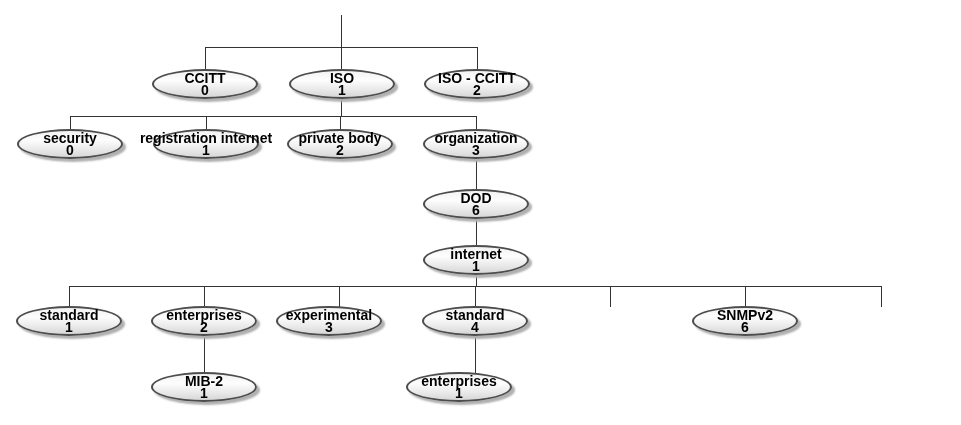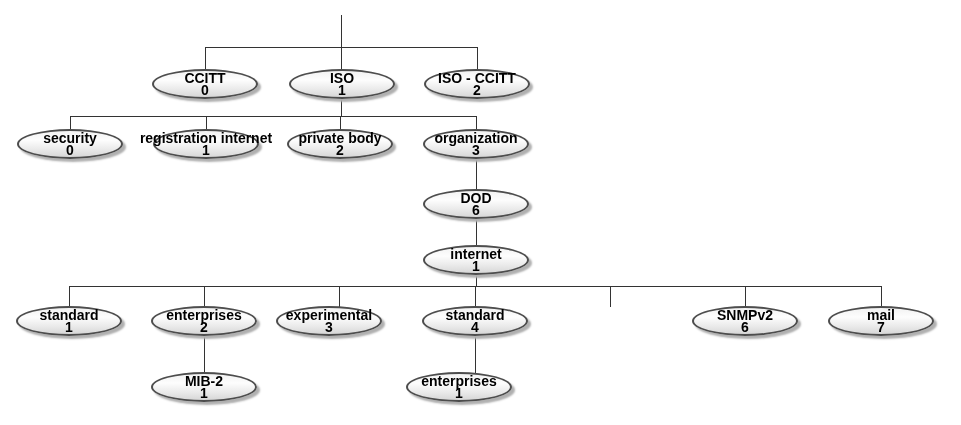--- a/index.html
+++ b/index.html
@@ -130,24 +130,20 @@
     <span class="val">3</span>
   </div>
   <div class="node" style="left:422px; top:306px">
     <span class="lbl">standard</span>
     <span class="val">4</span>
   </div>
   <div class="node" style="left:692px; top:306px">
     <span class="lbl">SNMPv2</span>
     <span class="val">6</span>
   </div>
-  <div class="node" style="left:828px; top:306px">
-    <span class="lbl">mail</span>
-    <span class="val">7</span>
-  </div>
 
   <div class="node" style="left:151px; top:372px">
     <span class="lbl">MIB-2</span>
     <span class="val">1</span>
   </div>
   <div class="node" style="left:406px; top:372px">
     <span class="lbl">enterprises</span>
     <span class="val">1</span>
   </div>
 

